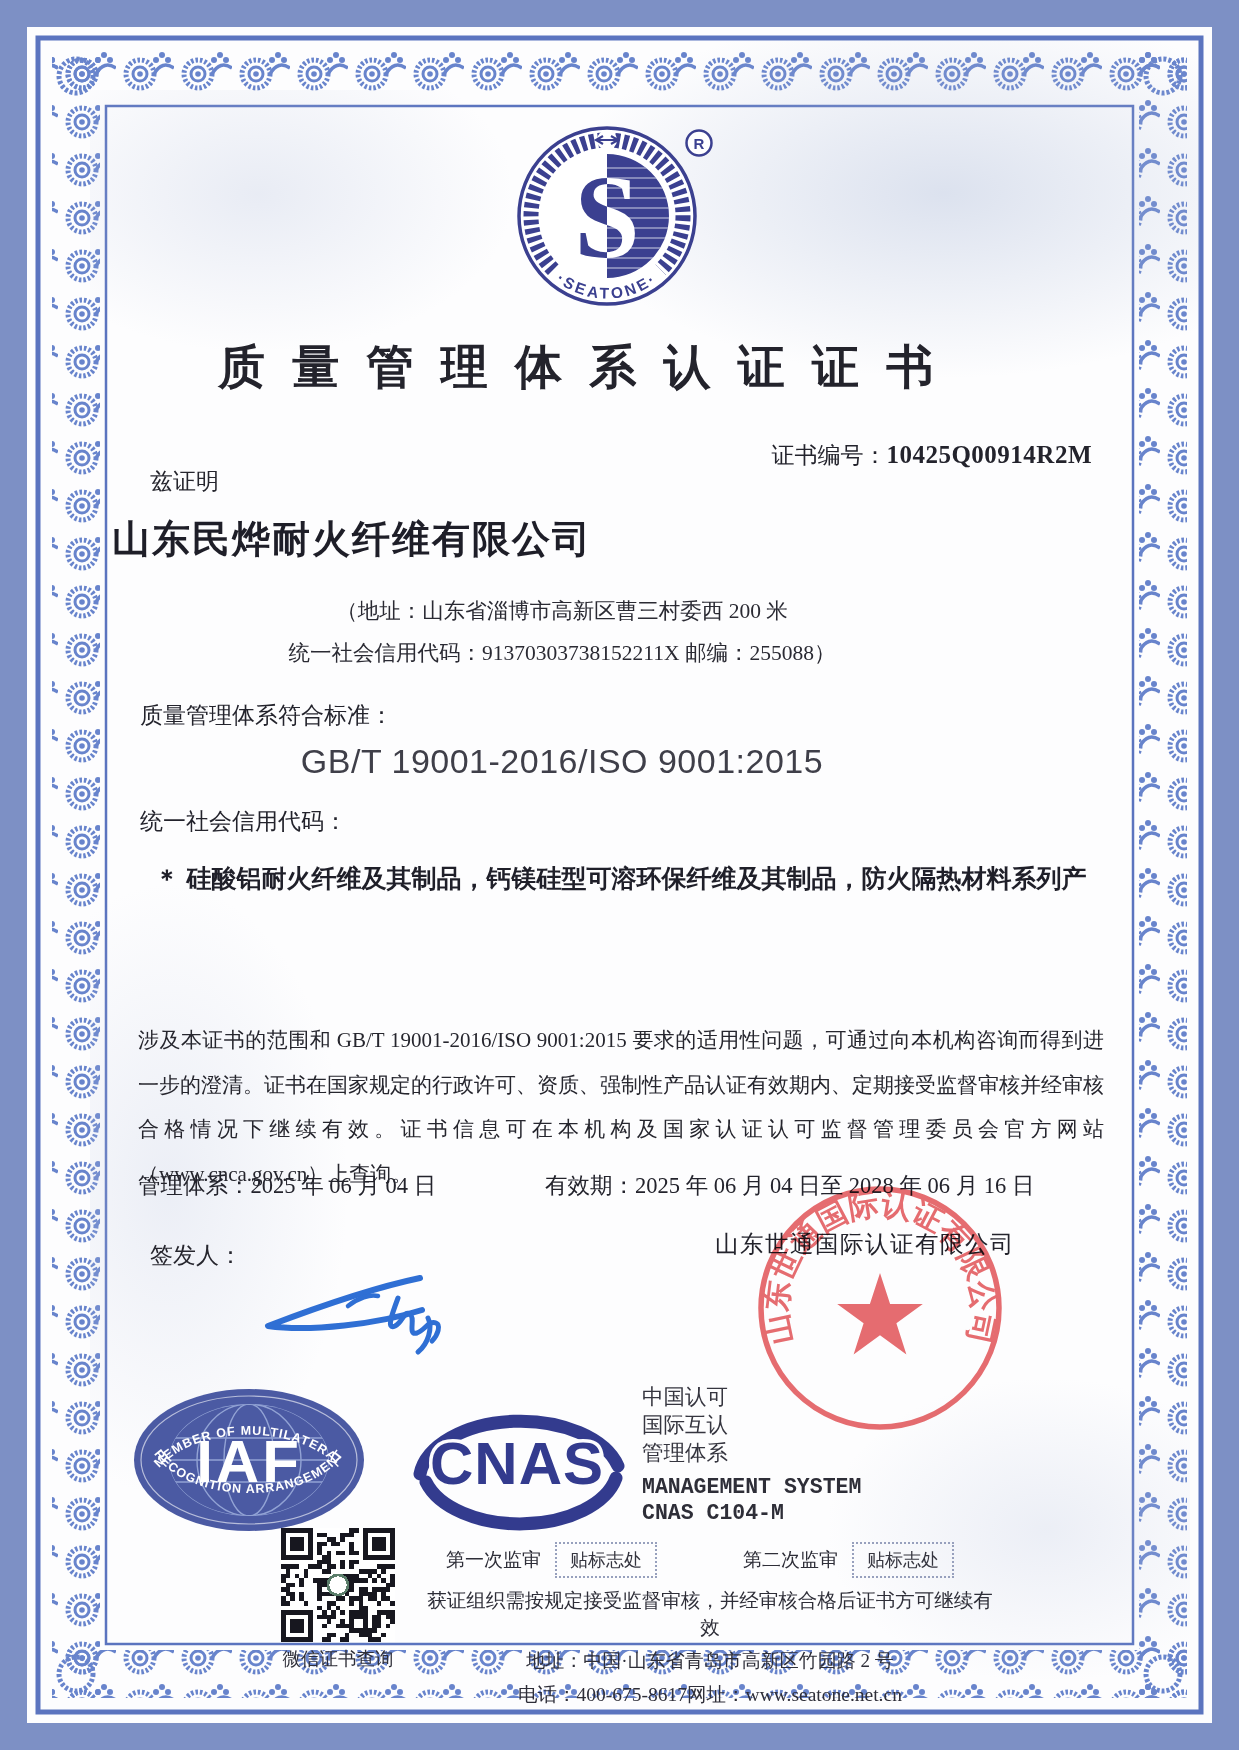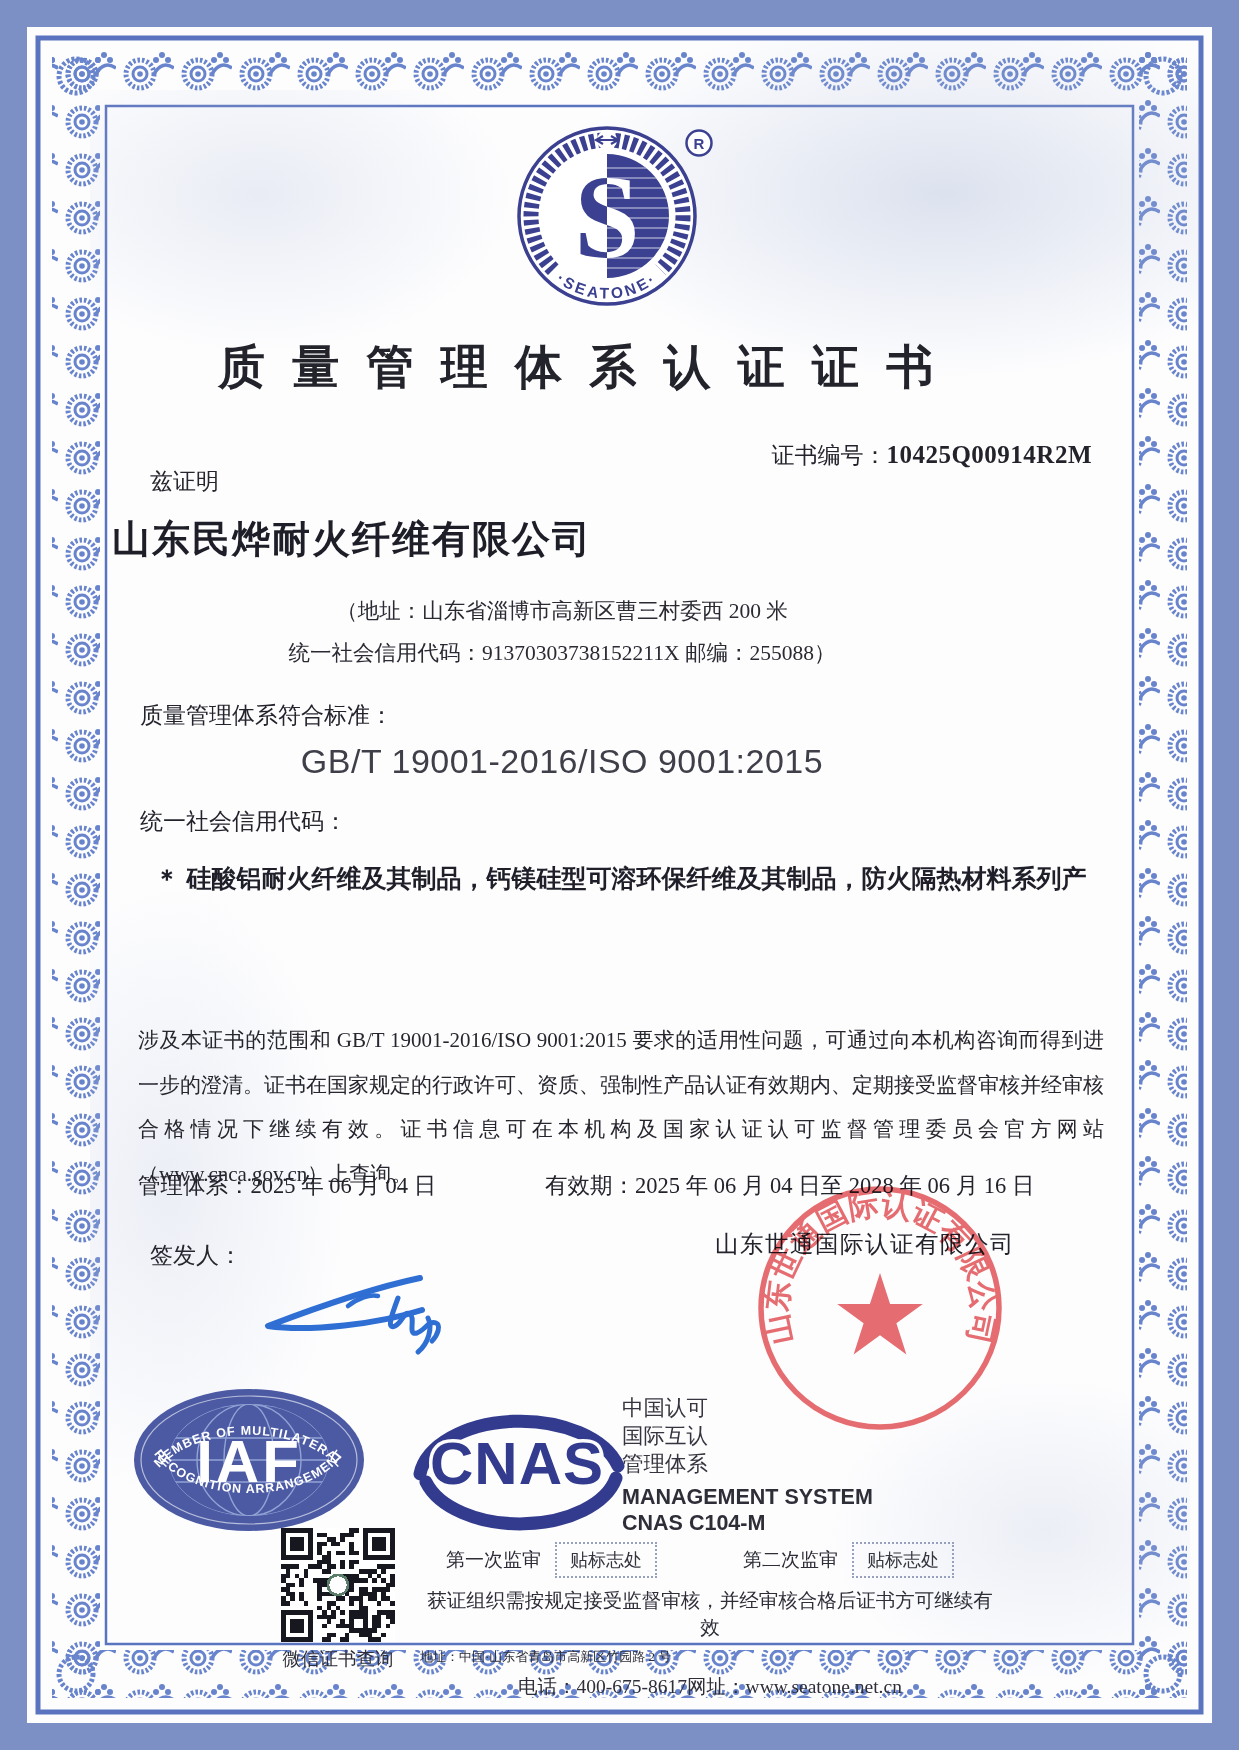--- a/index.html
+++ b/index.html
@@ -27,30 +27,30 @@
   .scopeintro{top:806px;}
   .scope{left:118px;top:856px;width:1005px;text-align:center;font-size:25px;font-weight:bold;color:#1f1f29;
          font-family:"Liberation Sans","DejaVu Sans",sans-serif;line-height:45px;}
   .legal{left:138px;top:1018px;width:966px;font-size:21px;line-height:44.5px;text-align:justify;color:#26262e;}
   .dateline{top:1170px;font-size:22.5px;color:#23232c;white-space:nowrap;}
   .issue{left:138px;}
   .valid{left:545px;}
   .issuer{left:640px;top:1228px;width:450px;text-align:center;font-size:23.5px;letter-spacing:1.5px;color:#23232c;}
   .signlbl{left:150px;top:1240px;font-size:23px;}
   .stamp{left:750px;top:1178px;mix-blend-mode:multiply;opacity:.88;}
-  .cnastext{left:622px;top:1384px;font-size:21.5px;line-height:28px;color:#35353f;
-            font-family:Liberation Sans, sans-serif;margin-top:10px;}
+  .cnastext{left:642px;top:1384px;font-size:21.5px;line-height:28px;color:#35353f;
+            font-family:Liberation Mono, monospace;}
   .cnastext .en{font-weight:bold;font-size:21.5px;line-height:26px;color:#2e2e38;margin-top:6px;}
   .qrcap{left:278px;top:1646px;width:120px;text-align:center;font-size:18.5px;color:#2e2e38;}
   .footcol{left:420px;top:1542px;width:580px;font-size:19px;color:#2e2e38;}
   .auditrow{display:flex;align-items:center;gap:14px;margin-left:26px;}
   .sticker{border:2px dotted #97a0bd;padding:4px 13px;font-size:18px;color:#35353f;}
   .spacer{width:58px;}
   .note{text-align:center;margin-top:9px;font-size:19.5px;}
-  .addrline{margin-top:7px;font-size:13px;}
+  .addrline{text-align:center;margin-top:7px;font-size:19px;}
   .phoneline{display:flex;justify-content:center;margin-top:7px;font-size:19.5px;}
 </style>
 </head>
 <body>
 
 <div class="page">
 
   <div class="abs paper"></div>
   <svg class="abs" width="1239" height="1750" viewBox="0 0 1239 1750" style="left:0;top:0">
     <defs>

